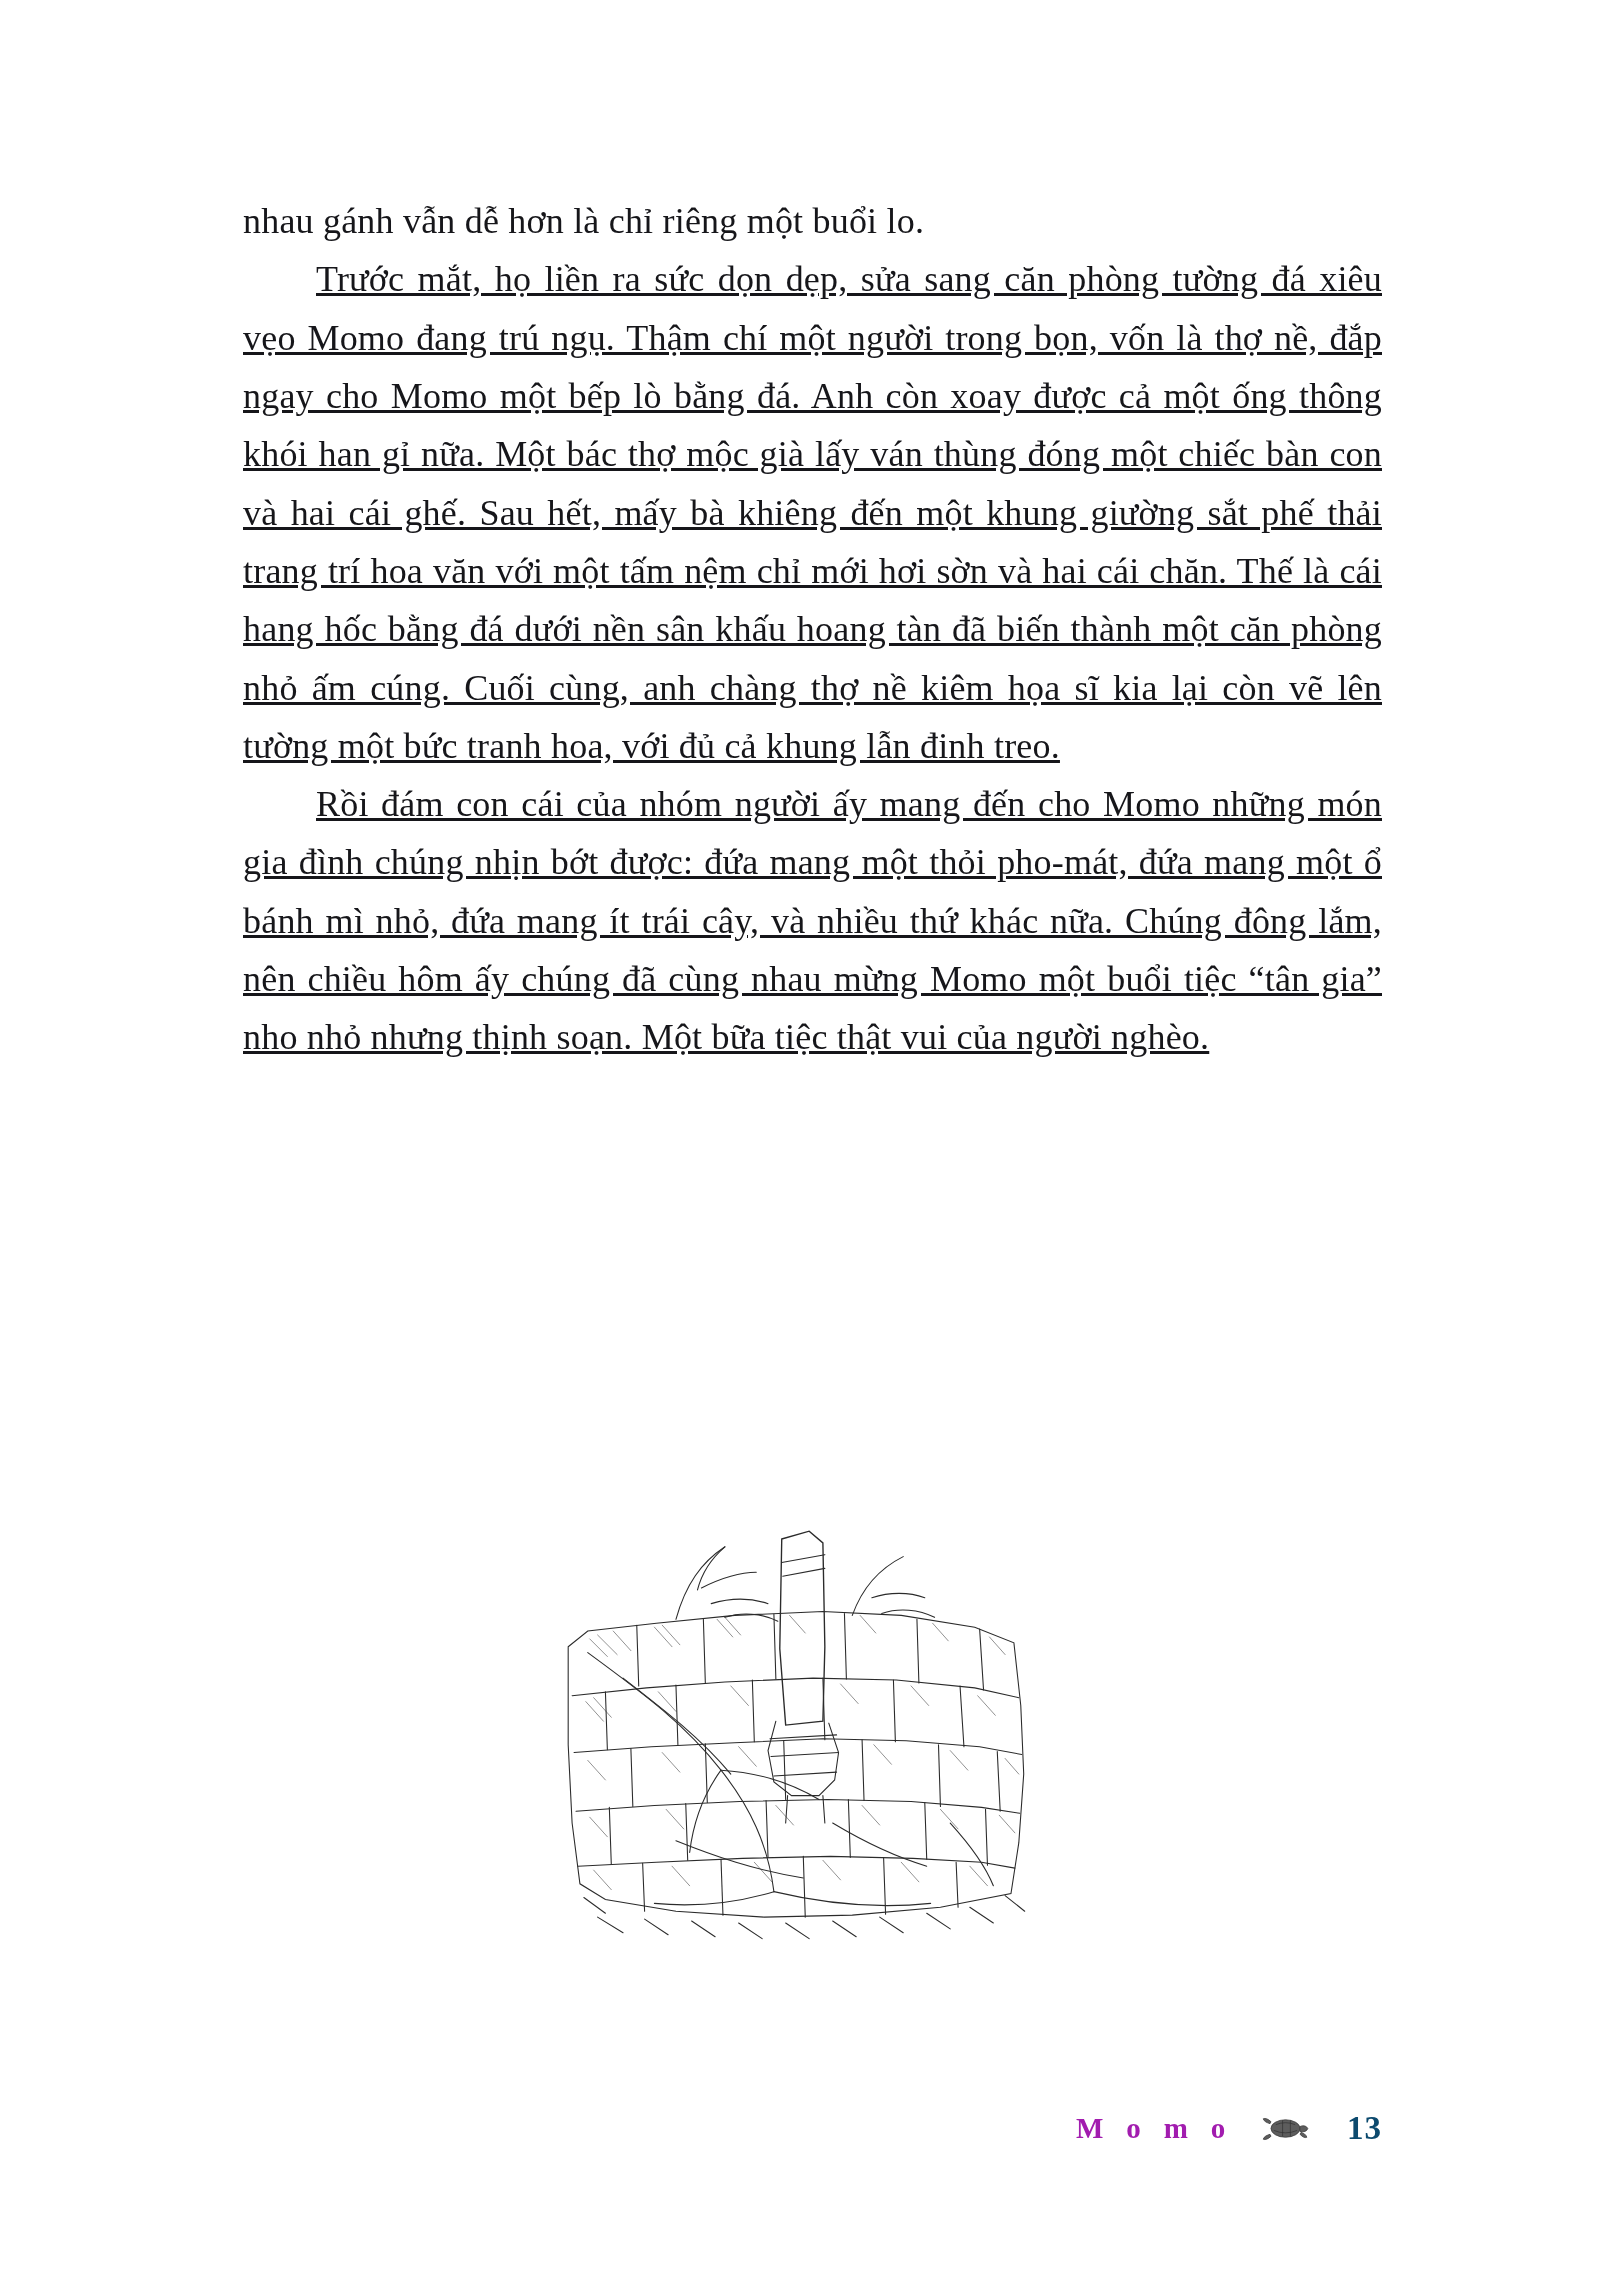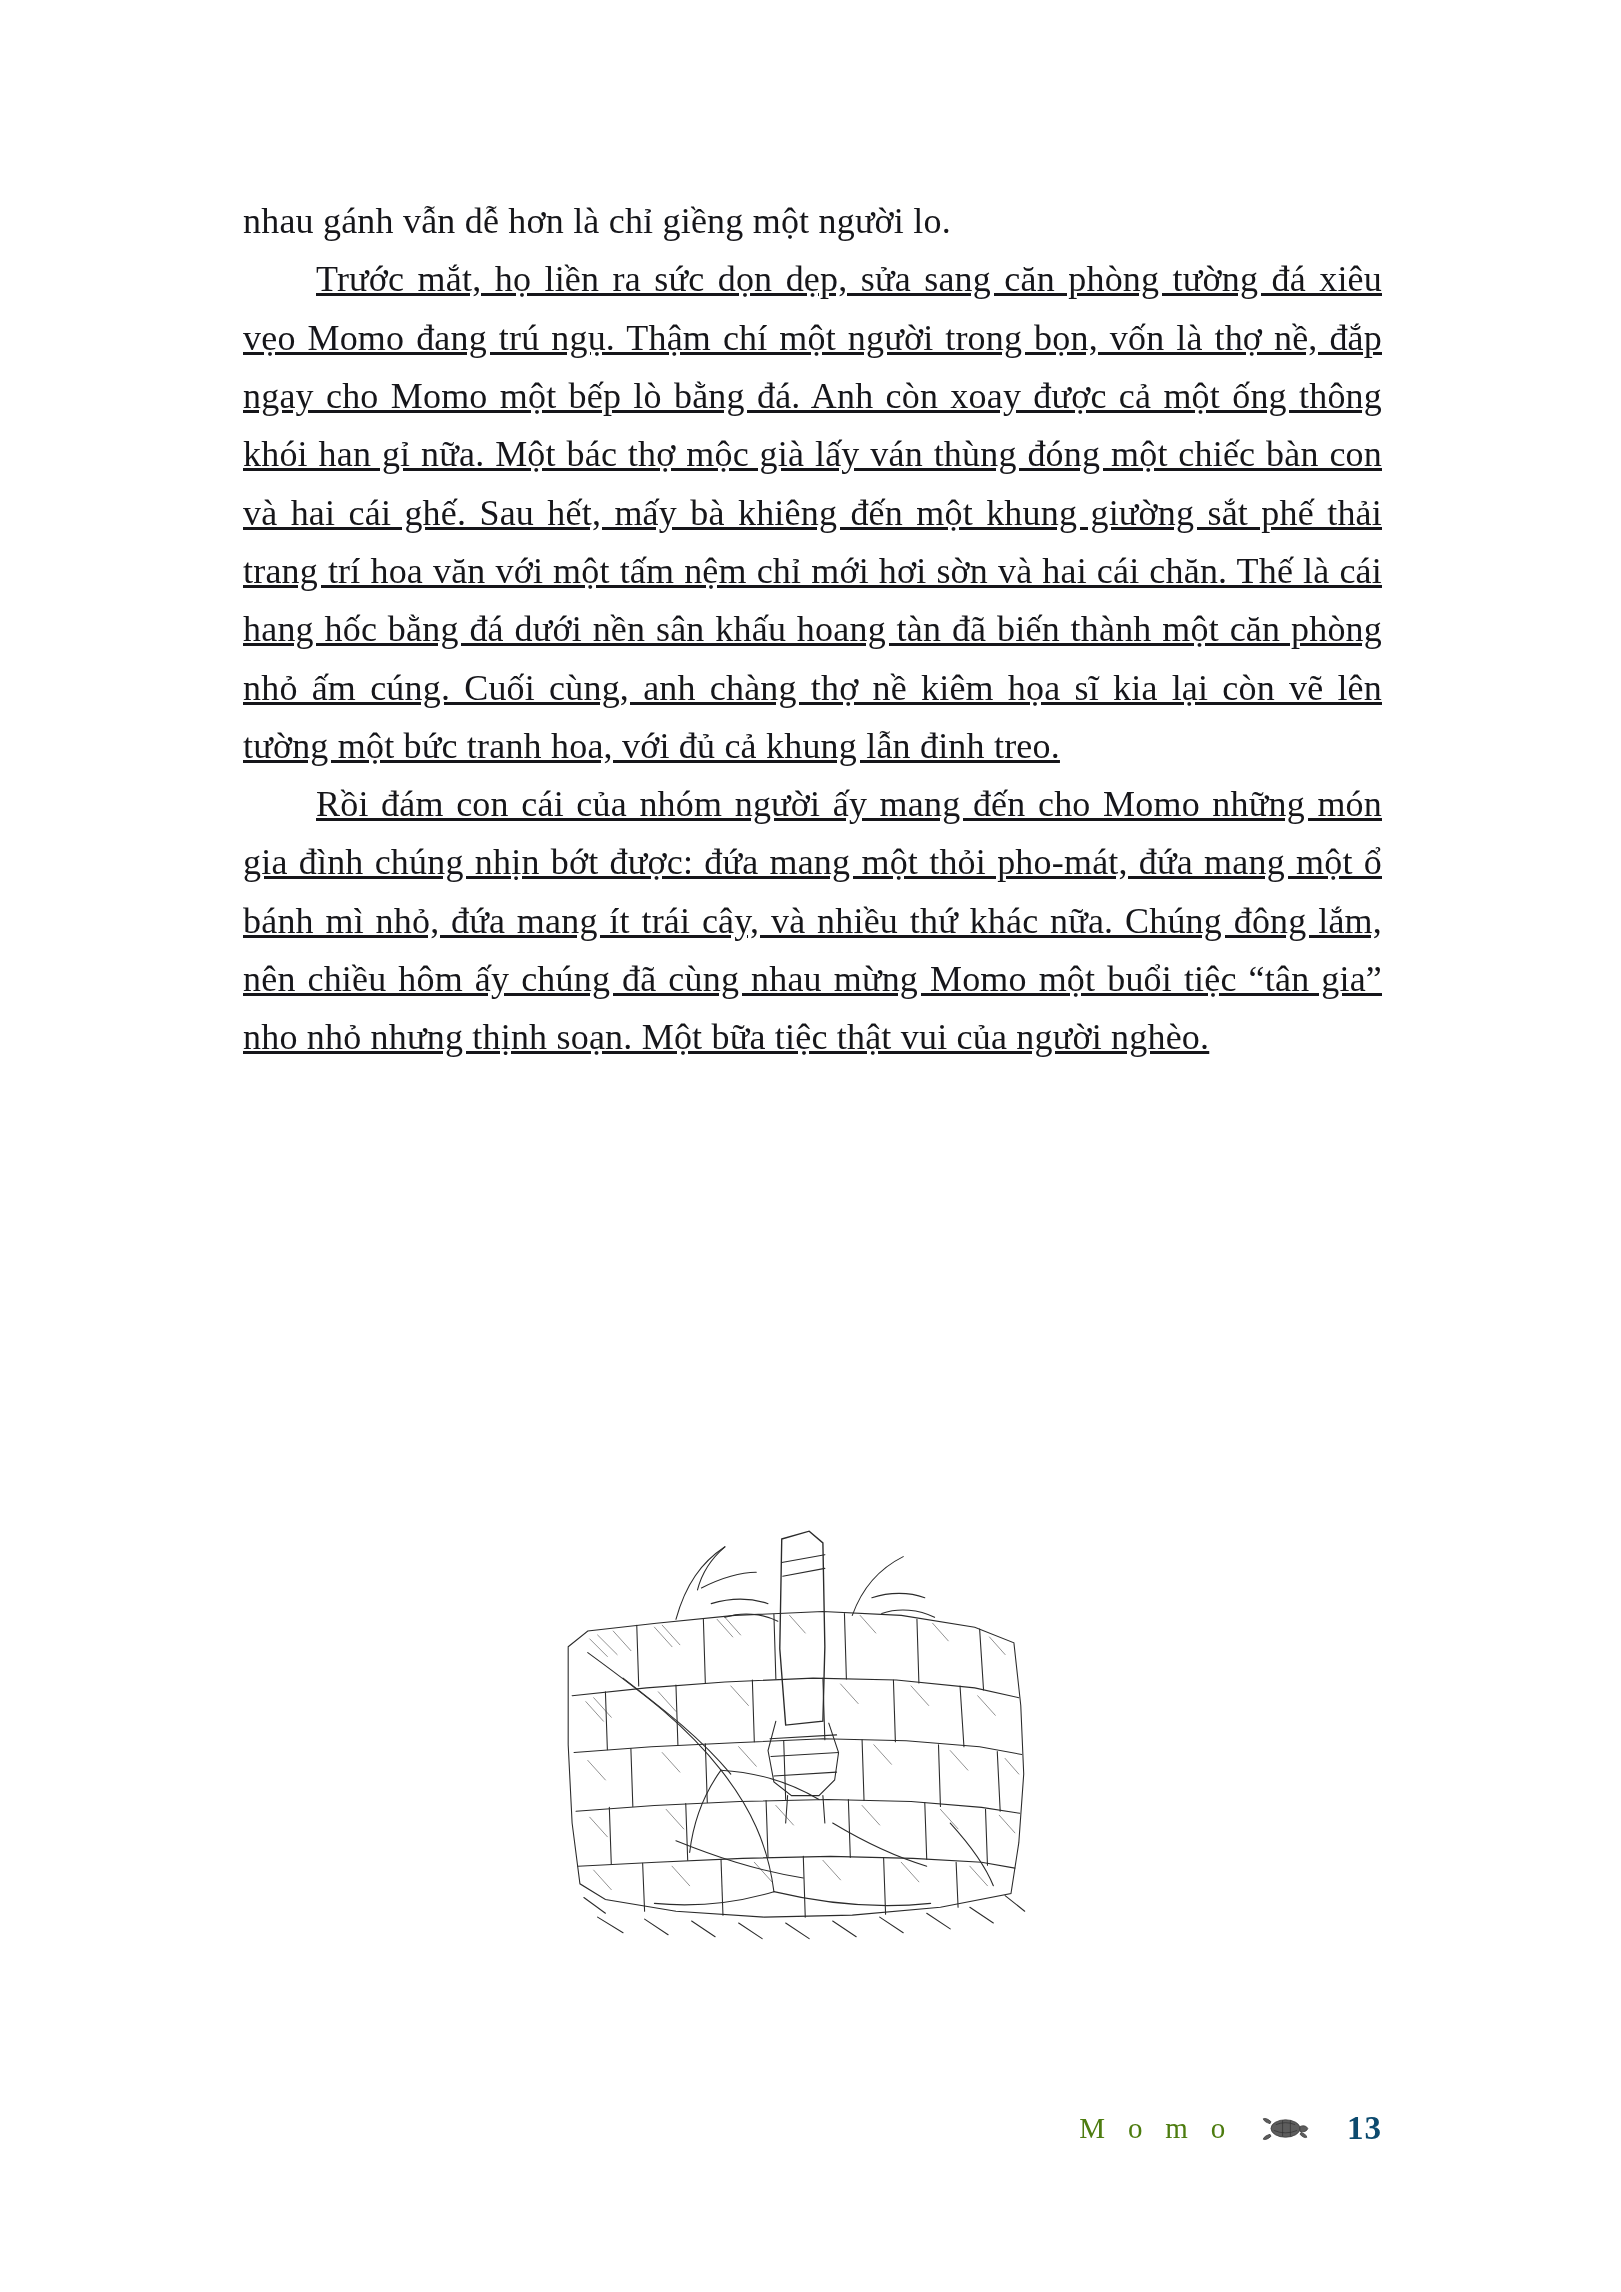--- a/index.html
+++ b/index.html
@@ -63,22 +63,22 @@
     right: 0;
     bottom: 0;
     display: flex;
     align-items: center;
     gap: 25.5px;
   }
   .footer-title {
     font-family: "Liberation Serif", serif;
     font-size: 29px;
     letter-spacing: 7.8px;
-    font-weight: normal;
-    color: #4d7c0f;
+    font-weight: bold;
+    color: #a21caf;
   }
   .footer-orn {
     width: 53px;
     height: 31px;
     display: inline-block;
   }
   .footer-page {
     font-size: 33px;
     font-weight: bold;
     color: #0c4a6e;
@@ -86,21 +86,21 @@
     text-align: right;
     letter-spacing: 1px;
   }
 </style>
 </head>
 <body>
 
 <div class="page">
 
   <div class="text-block">
-    <p class="para">nhau gánh vẫn dễ hơn là chỉ giềng một người lo.</p>
+    <p class="para">nhau gánh vẫn dễ hơn là chỉ riêng một buổi lo.</p>
     <p class="para indent">Trước mắt, họ liền ra sức dọn dẹp, sửa sang căn phòng tường đá xiêu vẹo Momo đang trú ngụ. Thậm chí một người trong bọn, vốn là thợ nề, đắp ngay cho Momo một bếp lò bằng đá. Anh còn xoay được cả một ống thông khói han gỉ nữa. Một bác thợ mộc già lấy ván thùng đóng một chiếc bàn con và hai cái ghế. Sau hết, mấy bà khiêng đến một khung giường sắt phế thải trang trí hoa văn với một tấm nệm chỉ mới hơi sờn và hai cái chăn. Thế là cái hang hốc bằng đá dưới nền sân khấu hoang tàn đã biến thành một căn phòng nhỏ ấm cúng. Cuối cùng, anh chàng thợ nề kiêm họa sĩ kia lại còn vẽ lên tường một bức tranh hoa, với đủ cả khung lẫn đinh treo.</p>
     <p class="para indent">Rồi đám con cái của nhóm người ấy mang đến cho Momo những món gia đình chúng nhịn bớt được: đứa mang một thỏi pho-mát, đứa mang một ổ bánh mì nhỏ, đứa mang ít trái cây, và nhiều thứ khác nữa. Chúng đông lắm, nên chiều hôm ấy chúng đã cùng nhau mừng Momo một buổi tiệc “tân gia” nho nhỏ nhưng thịnh soạn. Một bữa tiệc thật vui của người nghèo.</p>
   </div>
 
   <div class="illus-wrap">
     <svg width="529" height="451" viewBox="0 0 540 460" xmlns="http://www.w3.org/2000/svg">
       <g stroke="#2b2b2b" fill="none" stroke-width="1.1" stroke-linecap="round">
 
         <path d="M40 120 L60 104 L130 96 L210 88 L300 84 L380 88 L455 100 L495 116 L502 180 L505 250 L500 320 L492 372 L420 386 L330 394 L240 396 L150 390 L78 378 L52 362 L44 300 L40 220 Z"></path>
 

